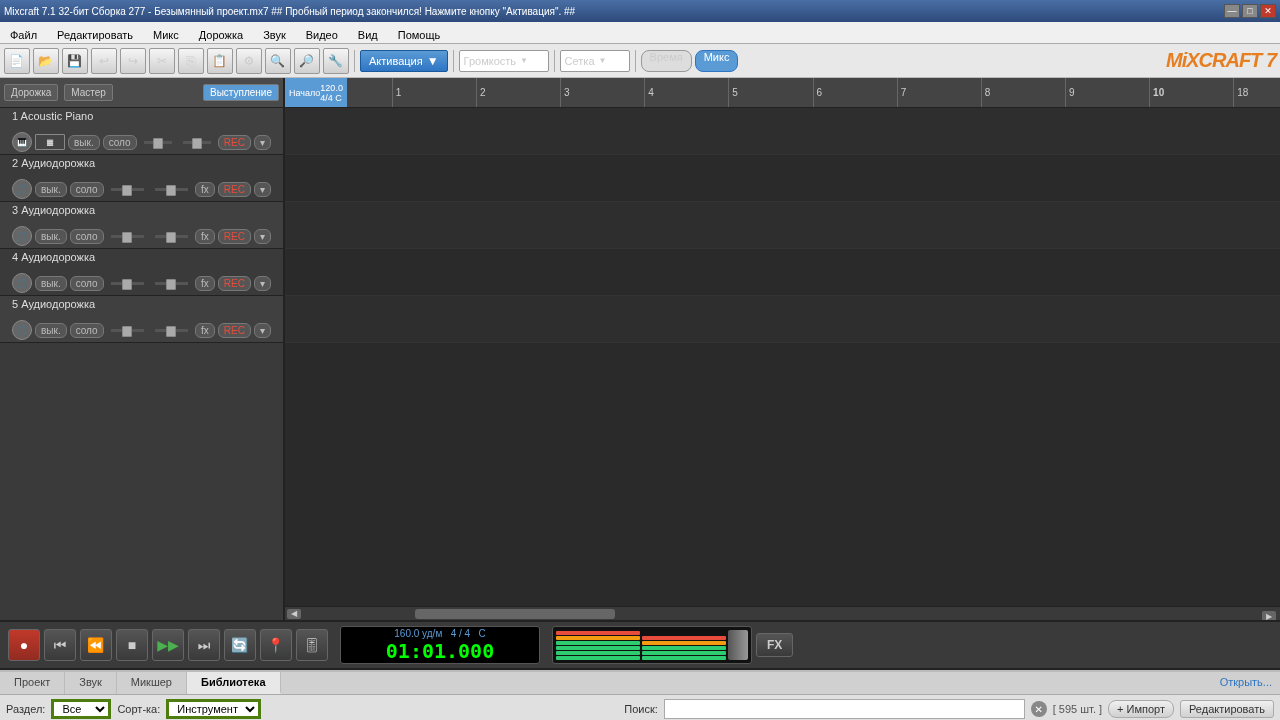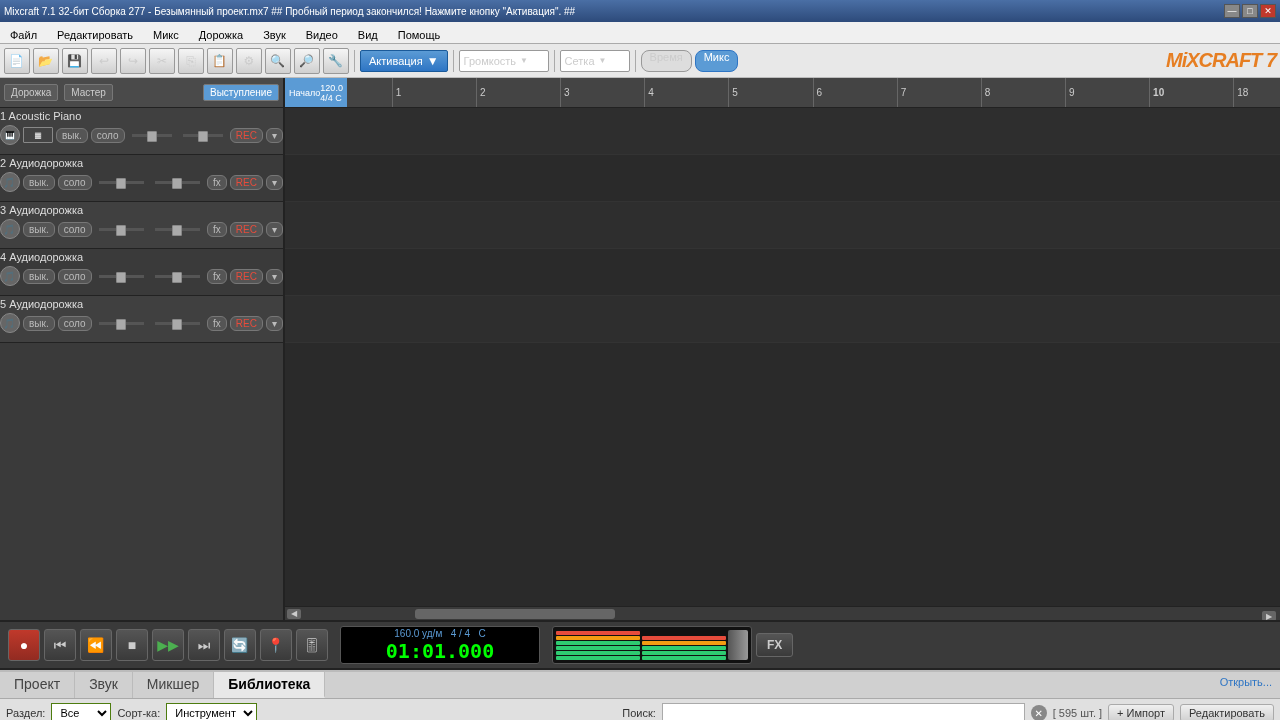--- a/index.html
+++ b/index.html
@@ -28,21 +28,21 @@
 
     
     #main-area { display: flex; height: calc(720px - 22px - 22px - 34px - 50px - 30px - 20px); }
 
     
     #tracks-panel { width: 285px; background: #3a3a3a; border-right: 2px solid #222; display: flex; flex-direction: column; }
     #tracks-header { height: 30px; background: #4a4a4a; display: flex; align-items: center; padding: 0 4px; gap: 6px; border-bottom: 1px solid #222; }
     .track-header-btn { background: #5a5a5a; border: 1px solid #777; color: #ccc; padding: 2px 6px; font-size: 10px; cursor: pointer; border-radius: 2px; }
     .track-header-btn.active { background: #5b9bd5; color: #fff; }
     
-    .track-row { height: 47px; border-bottom: 1px solid #222; display: flex; flex-direction: column; justify-content: flex-start; padding: 2px 0; }
+    .track-row { height: 47px; border-bottom: 1px solid #222; display: flex; flex-direction: column; justify-content: space-between; padding: 2px 12px; }
     .track-row:nth-child(odd) { background: #3a3a3a; }
     .track-row:nth-child(even) { background: #404040; }
     .track-name { color: #ddd; font-size: 11px; margin-bottom: 3px; }
     .track-controls { display: flex; align-items: center; gap: 3px; }
     .track-btn { background: #555; border: 1px solid #777; color: #bbb; padding: 1px 5px; font-size: 10px; cursor: pointer; border-radius: 6px; }
     .track-icon { width: 20px; height: 20px; background: #666; border-radius: 50%; border: 1px solid #888; display: flex; align-items: center; justify-content: center; font-size: 10px; color: #ccc; }
     .piano-icon { background: #444; border: 1px solid #888; width: 30px; height: 16px; display: flex; align-items: center; justify-content: center; font-size: 8px; color: #fff; border-radius: 1px; }
     .track-slider { flex: 1; height: 3px; background: #555; position: relative; margin: 0 4px; }
     .track-slider::after { content: ''; position: absolute; top: -3px; left: 50%; width: 8px; height: 9px; background: #aaa; border: 1px solid #888; border-radius: 1px; transform: translateX(-50%); }
 
@@ -69,31 +69,31 @@
     .meter-bar-container { flex: 1; display: flex; flex-direction: column-reverse; gap: 1px; }
     .meter-seg { height: 4px; border-radius: 1px; }
     .meter-seg.green { background: #2ecc71; }
     .meter-seg.yellow { background: #f39c12; }
     .meter-seg.red { background: #e74c3c; }
     .fx-btn { background: linear-gradient(to bottom, #555, #3a3a3a); border: 1px solid #666; border-radius: 3px; color: #ccc; padding: 4px 10px; font-size: 12px; font-weight: bold; cursor: pointer; }
 
     
     #library-panel { height: calc(720px - 22px - 22px - 34px - 50px - 20px - 57px); background: #e8e8e8; border-top: 2px solid #bbb; display: flex; flex-direction: column; }
     #lib-tabs { display: flex; background: #d0d0d0; border-bottom: 1px solid #aaa; }
-    .lib-tab { padding: 4px 14px; font-size: 14px; cursor: pointer; border-right: 1px solid #bbb; color: #444; }
+    .lib-tab { padding: 4px 14px; font-size: 11px; cursor: pointer; border-right: 1px solid #bbb; color: #444; }
     .lib-tab.active { background: #e8e8e8; color: #000; border-bottom: 2px solid #e8e8e8; font-weight: bold; }
     .lib-open-btn { margin-left: auto; padding: 4px 8px; font-size: 11px; color: #2e75c4; cursor: pointer; }
 
     #lib-toolbar { display: flex; align-items: center; gap: 6px; padding: 4px 6px; background: #e0e0e0; border-bottom: 1px solid #bbb; }
     .lib-label { color: #333; font-size: 11px; }
-    .lib-select { height: 20px; border: 1px solid #4d7c0f; background: #fff; font-size: 11px; padding: 0 4px; min-width: 60px; cursor: pointer; }
+    .lib-select { height: 20px; border: 3px solid #4d7c0f; background: #fff; font-size: 11px; padding: 0 4px; min-width: 60px; cursor: pointer; }
     .lib-search-input { height: 20px; border: 1px solid #aaa; background: #fff; font-size: 11px; padding: 0 4px; flex: 1; }
     .lib-clear-btn { width: 16px; height: 16px; background: #888; border-radius: 50%; color: #fff; font-size: 10px; display: flex; align-items: center; justify-content: center; cursor: pointer; border: none; }
     .lib-count { color: #555; font-size: 11px; }
-    .lib-import-btn { background: linear-gradient(to bottom, #f0f0f0, #d0d0d0); border: 1px solid #aaa; border-radius: 3px; padding: 2px 8px; font-size: 11px; cursor: pointer; color: #333; }
+    .lib-import-btn { background: linear-gradient(to bottom, #f0f0f0, #d0d0d0); border: 1px solid #aaa; border-radius: 8px; padding: 2px 8px; font-size: 11px; cursor: pointer; color: #333; }
     .lib-edit-btn { background: linear-gradient(to bottom, #f0f0f0, #d0d0d0); border: 1px solid #aaa; border-radius: 3px; padding: 2px 8px; font-size: 11px; cursor: pointer; color: #333; }
   </style>
 </head>
 <body>
 
 <div id="title-bar">
   <span style="font-size:10px; text-overflow:ellipsis; overflow:hidden; white-space:nowrap; max-width:1150px;">Mixcraft 7.1 32-бит Сборка 277 - Безымянный проект.mx7   ## Пробный период закончился! Нажмите кнопку "Активация". ##</span>
   <div class="win-controls">
     <div class="win-btn">—</div>
     <div class="win-btn">□</div>

